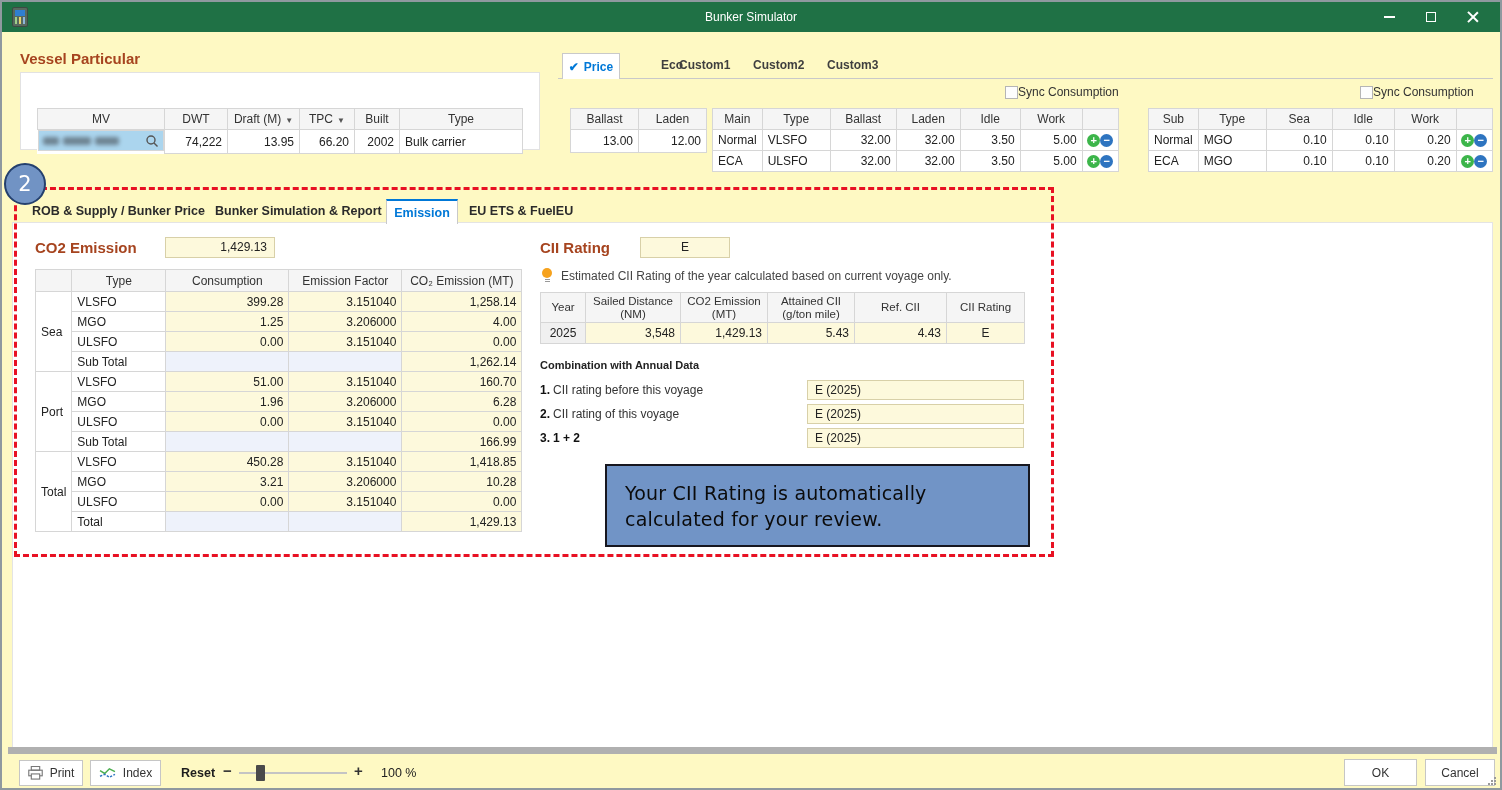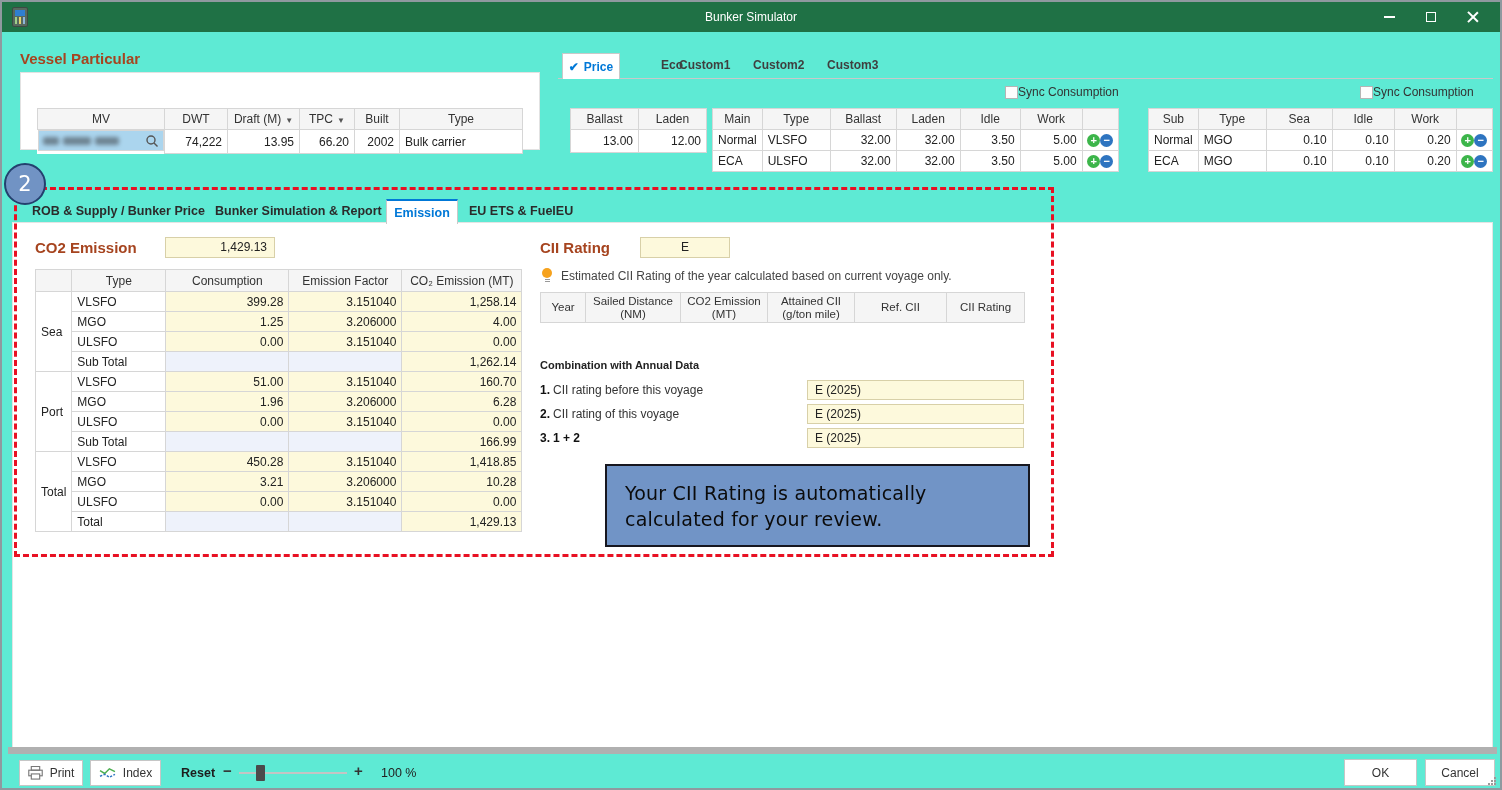--- a/index.html
+++ b/index.html
@@ -6,21 +6,21 @@
   body {
     font-family: "Liberation Sans", sans-serif;
     font-size: 12px;
     color: #222;
     background: #e8e8e8;
   }
   #win {
     position: relative;
     width: 1502px;
     height: 790px;
-    background: #5eead4;
+    background: #fef9c3;
     border: 2px solid #8f999f;
     overflow: hidden;
   }
   .abs { position: absolute; }
 
   
   #titlebar {
     position: absolute; left: 0; top: 0; right: 0; height: 30px;
     background: #1f7145;
     display: flex; align-items: center;
@@ -476,20 +476,28 @@
       </colgroup>
     <tbody>
         <tr>
       <th>Year</th>
       <th>Sailed Distance (NM)</th>
       <th>CO2 Emission (MT)</th>
       <th>Attained CII (g/ton mile)</th>
       <th>Ref. CII</th>
       <th>CII Rating</th>
     </tr>
+    <tr>
+      <td class="year-cell">2025</td>
+      <td class="yellow num">3,548</td>
+      <td class="yellow num">1,429.13</td>
+      <td class="yellow num">5.43</td>
+      <td class="yellow num">4.43</td>
+      <td class="yellow ctr">E</td>
+    </tr>
   </tbody>
     </table>
 
   <div id="comb-title">Combination with Annual Data</div>
   <div class="comb-label" style="top:381px;">
     <b>1.</b><span>CII rating before this voyage</span>
   </div>
   <div class="comb-box" style="top:378px;">E (2025)</div>
   <div class="comb-label" style="top:405px;">
     <b>2.</b><span>CII rating of this voyage</span>

